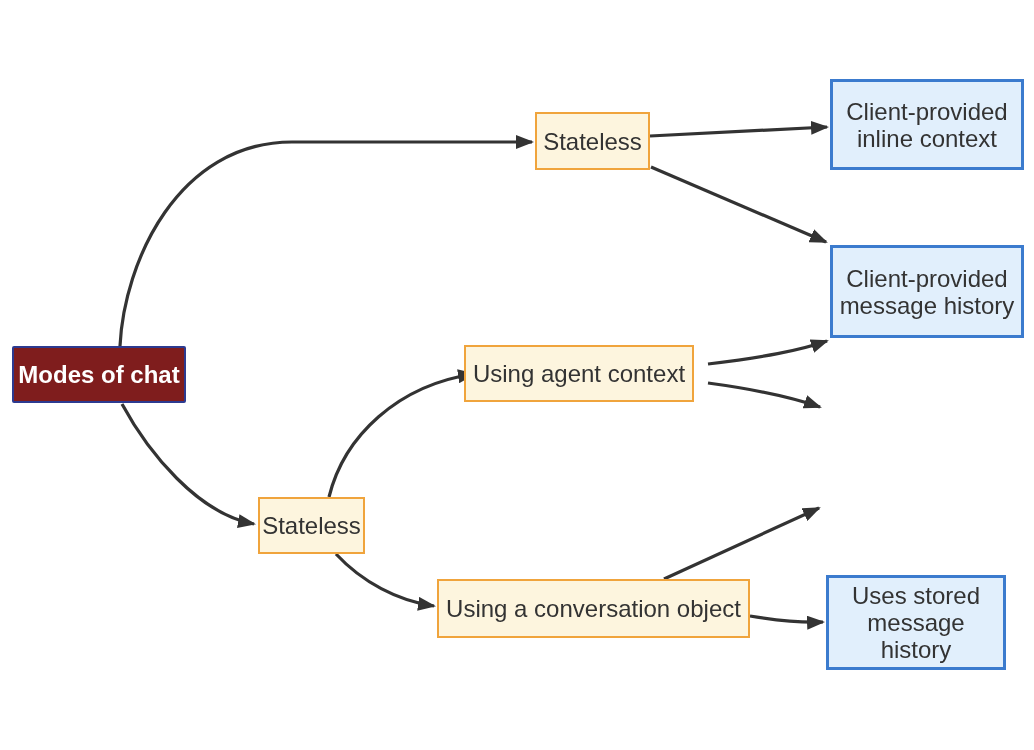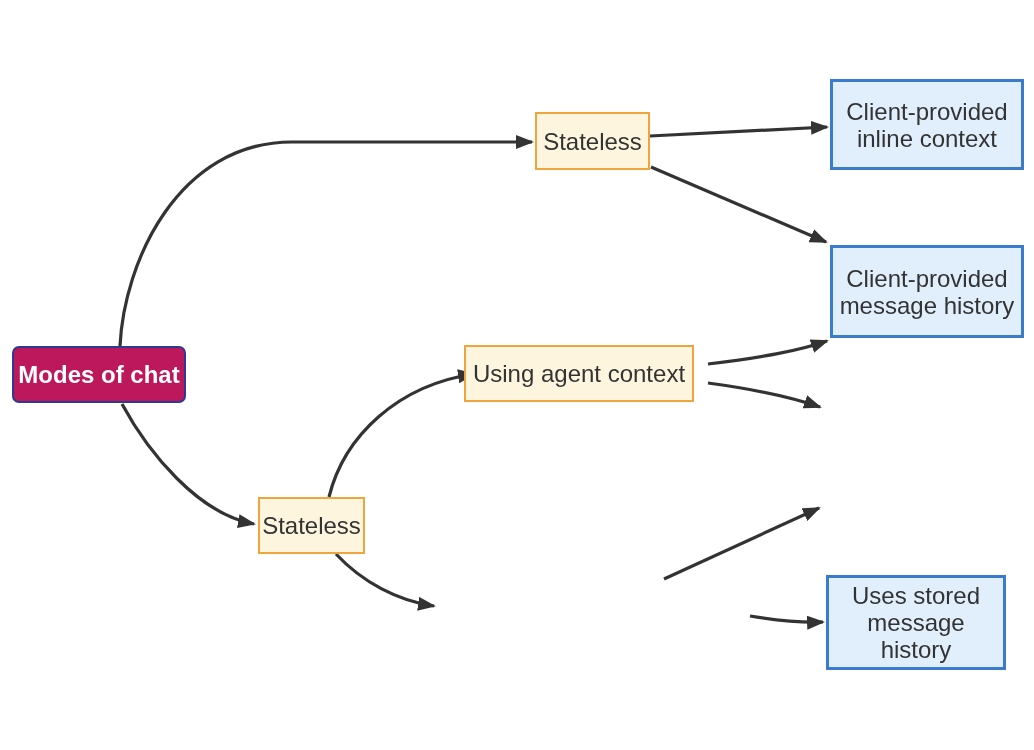--- a/index.html
+++ b/index.html
@@ -41,23 +41,23 @@
   }
   .node.branch {
     background: #fdf5de;
     border: 2px solid #f0a43c;
   }
   .node.leaf {
     background: #e1effc;
     border: 3px solid #3b7bce;
   }
   .node.root {
-    background: #be185d;
+    background: #7f1d1d;
     border: 2px solid #2c3a90;
-    border-radius: 7px;
+    border-radius: 2px;
     color: #ffffff;
     font-weight: bold;
   }
   
   #node-root            { left: 12px;  top: 346px; width: 174px; height: 57px; }
   #node-stateless       { left: 535px; top: 112px; width: 115px; height: 58px; }
   #node-stateful        { left: 258px; top: 497px; width: 107px; height: 57px; }
   #node-agent-context   { left: 464px; top: 345px; width: 230px; height: 57px; }
   #node-conversation    { left: 437px; top: 579px; width: 313px; height: 59px; }
   #node-inline-context  { left: 830px; top: 79px;  width: 194px; height: 91px; }
@@ -90,20 +90,21 @@
   </svg>
 
   <div class="node root" id="node-root">Modes of chat</div>
 
   <div class="node branch" id="node-stateless">Stateless</div>
 
   <div class="node branch" id="node-stateful">Stateless</div>
 
   <div class="node branch" id="node-agent-context">Using agent context</div>
 
+  <div class="node branch" id="node-conversation">Using a conversation object</div>
 
   <div class="node leaf" id="node-inline-context">Client-provided
 inline context</div>
 
   <div class="node leaf" id="node-message-history">Client-provided
 message history</div>
 
 
   <div class="node leaf" id="node-stored-history">Uses stored
 message history</div>

